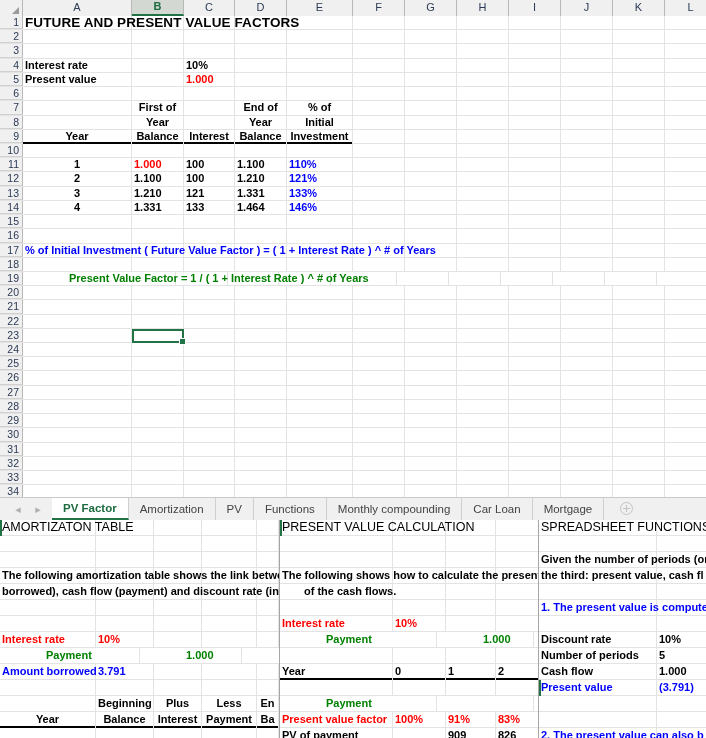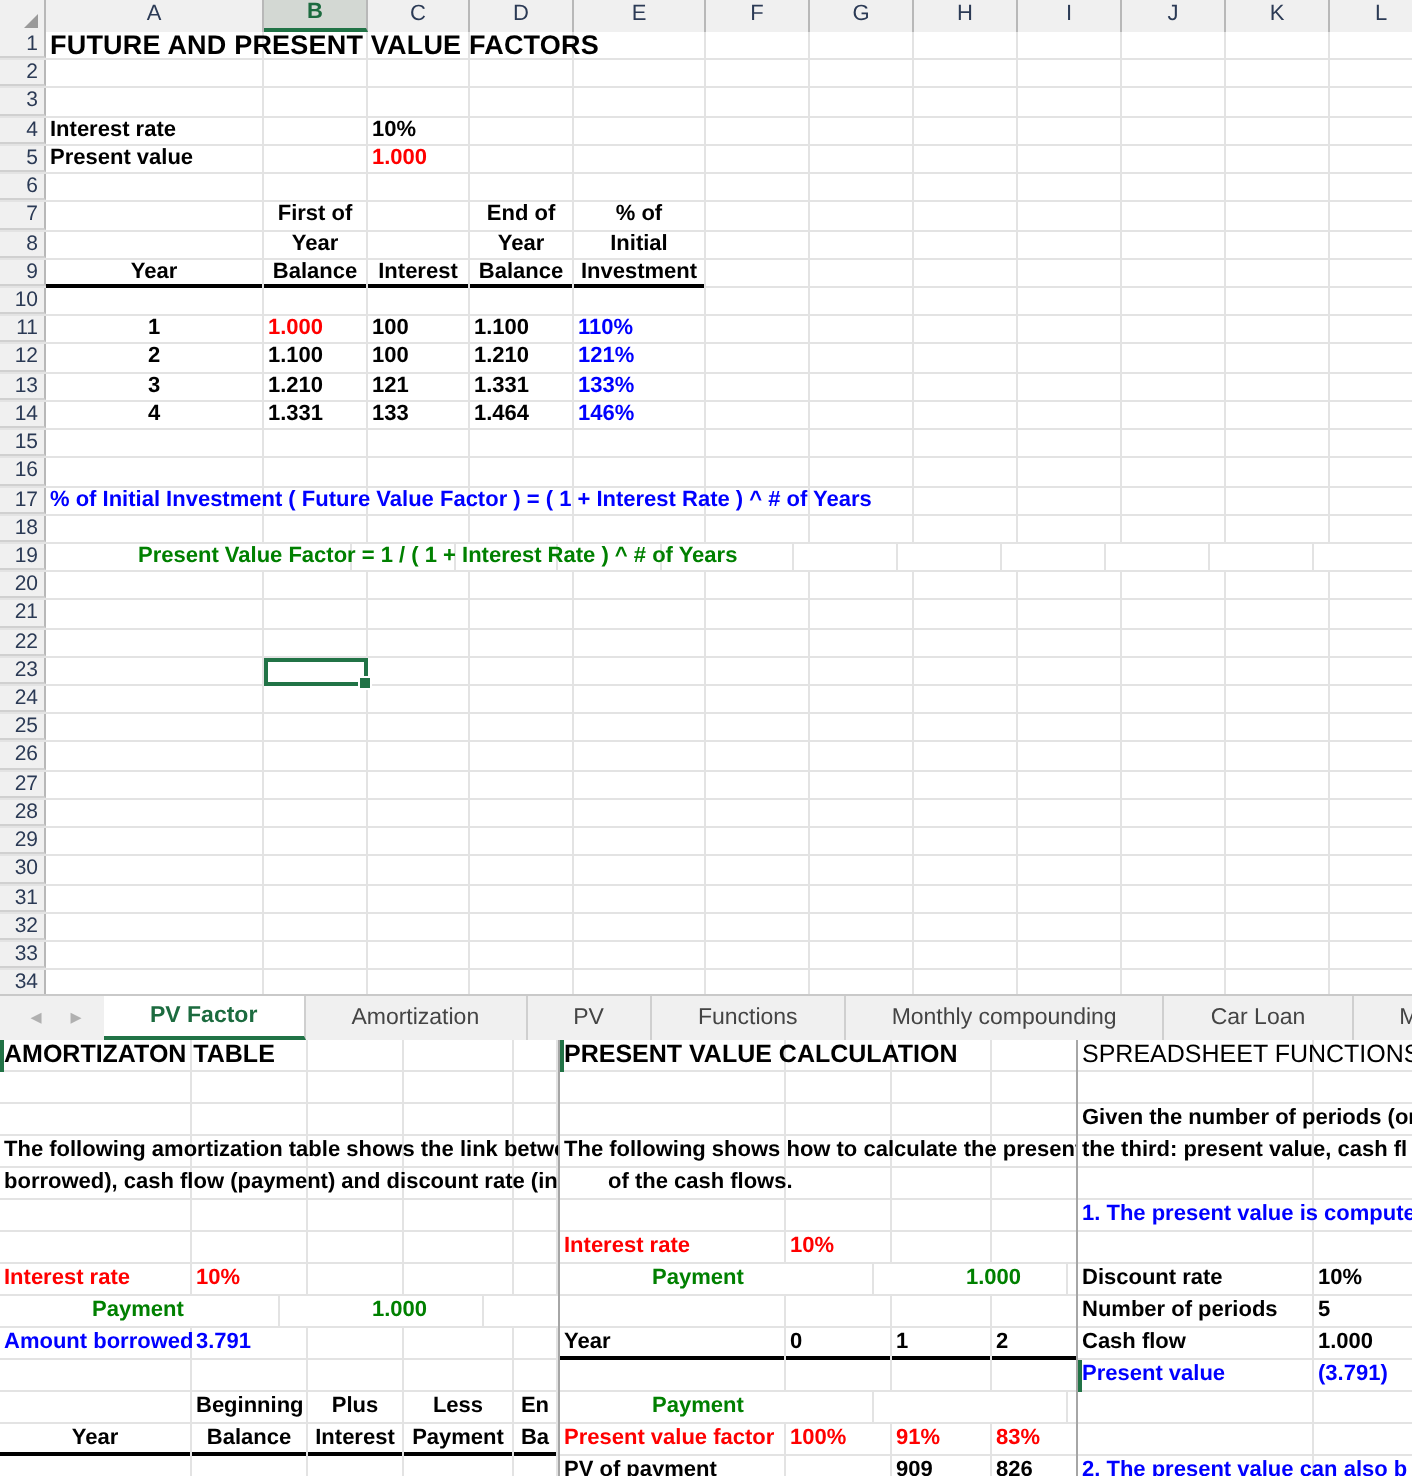--- a/index.html
+++ b/index.html
@@ -95,21 +95,21 @@
     position: absolute; left: 0; top: 497px; width: 706px; height: 23px;
     background: #f0f0f0; border-top: 1px solid #c9c9c9;
     display: flex; align-items: stretch;
   }
   .navarrows { display: flex; align-items: center; padding: 0 4px 0 8px; flex: 0 0 auto; }
   .navarrow {
     width: 20px; text-align: center; color: #b0b0b0; font-size: 11px;
     line-height: 22px; user-select: none;
   }
   .tab {
-    padding: 0 23px; font-size: 11.5px; line-height: 22px;
+    padding: 0 11px; font-size: 11.5px; line-height: 22px;
     color: #444; border-right: 1px solid #cfcfcf; flex: 0 0 auto;
     background: #f0f0f0; white-space: nowrap;
   }
   .tab.active {
     background: #ffffff; color: #1c6b3f; font-weight: bold;
     border-bottom: 2px solid #217346; border-right: 1px solid #cfcfcf;
     line-height: 20px;
   }
   .addsheet {
     flex: 0 0 auto; padding: 0 16px; line-height: 22px;
@@ -152,21 +152,21 @@
   
   .p2a { width: 113px; flex: 0 0 113px; }
   .p2b { width: 53px; flex: 0 0 53px; }
   .p2c { width: 50px; flex: 0 0 50px; }
   .p2d { width: 43px; flex: 0 0 43px; }
   
   .p3a { width: 118px; flex: 0 0 118px; }
   .p3b { width: 50px; flex: 0 0 50px; }
 
   .pbot { box-shadow: inset 0 -2px 0 0 #000; }
-  .leftmark { box-shadow: inset 2px 0 0 0 #217346; font-weight: bold; }
+  .leftmark { box-shadow: inset 2px 0 0 0 #217346; }
 </style>
 </head>
 <body>
 
 <div id="app">
 
   <div id="sheet-area">
 
     <div class="colhdr-row">
       <div class="corner-box"></div>

